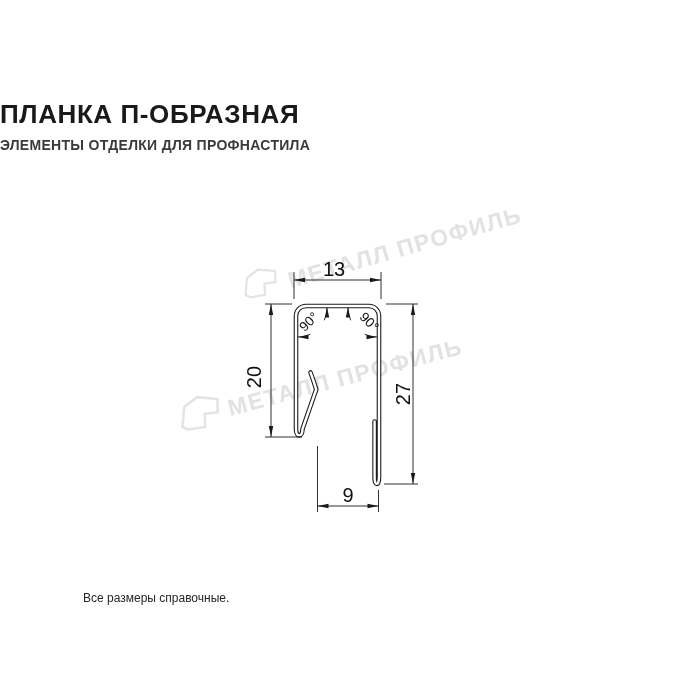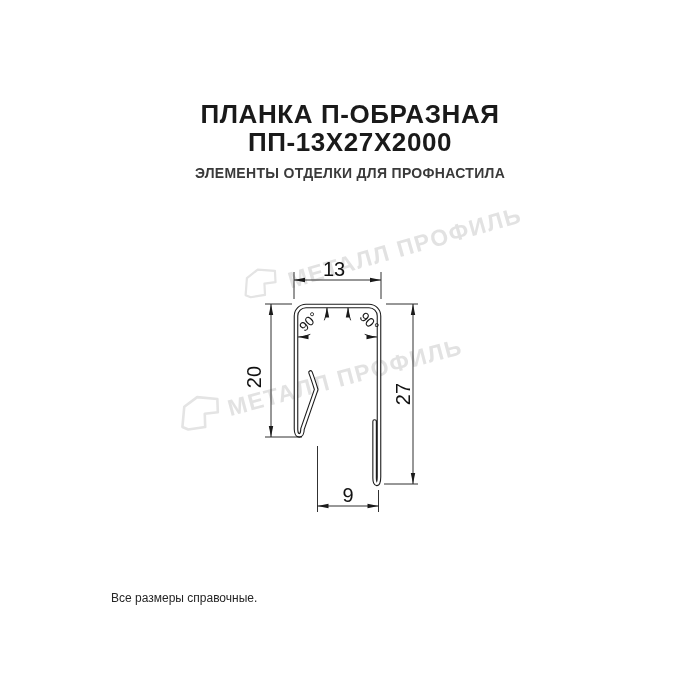--- a/index.html
+++ b/index.html
@@ -1,36 +1,35 @@
 <!DOCTYPE html>
 <html><head>
 <meta charset="utf-8">
 <style>
   html,body{margin:0;padding:0;background:#fff;}
   body{width:700px;height:700px;position:relative;overflow:hidden;
        font-family:"Liberation Sans",sans-serif;}
   .abs{position:absolute;}
-  .title-block{top:100px;left:0;width:700px;text-align:center;}
+  .title-block{top:100px;left:0;width:700px;text-align:left;}
   .title-line{font-size:26px;font-weight:800;letter-spacing:.6px;line-height:28px;
               color:#1a1a1a;white-space:nowrap;}
   .subtitle{margin-top:9px;font-size:14px;font-weight:700;letter-spacing:.3px;
             color:#3a3a3a;white-space:nowrap;}
-  .footer{top:589px;left:83px;font-size:12px;line-height:18px;color:#262626;margin-left:28px;}
+  .footer{top:589px;left:83px;font-size:12px;line-height:18px;color:#262626;}
   svg{position:absolute;top:0;left:0;}
   .dimtxt{font-size:20px;fill:#111;font-family:"Liberation Sans",sans-serif;}
   .angtxt{font-size:13.5px;fill:#111;font-family:"Liberation Sans",sans-serif;}
   .wmtxt{font-size:23px;font-weight:700;letter-spacing:1.5px;
          font-family:"Liberation Sans",sans-serif;}
 </style>
 </head>
 <body>
 
 <div class="abs title-block">
   <div class="title-line">ПЛАНКА П-ОБРАЗНАЯ</div>
-  <div class="title-line">ПП-13Х27Х2000</div>
   <div class="subtitle">ЭЛЕМЕНТЫ ОТДЕЛКИ ДЛЯ ПРОФНАСТИЛА</div>
 </div>
 
 <svg width="700" height="700" viewBox="0 0 700 700">
 
   <g>
     <g transform="translate(247,303) rotate(-16)">
       <path transform="translate(0,-30) scale(0.85)" d="M1,26 L8,7 L23,1 L42,8 L39,21 L26,19 L23,32 L6,30 Z" fill="none" stroke="#e4e4e4" stroke-width="2.6" stroke-linejoin="round"></path>
       <text class="wmtxt" x="46" y="-2" fill="#e2e2e2">МЕТАЛЛ ПРОФИЛЬ</text>
     </g>

